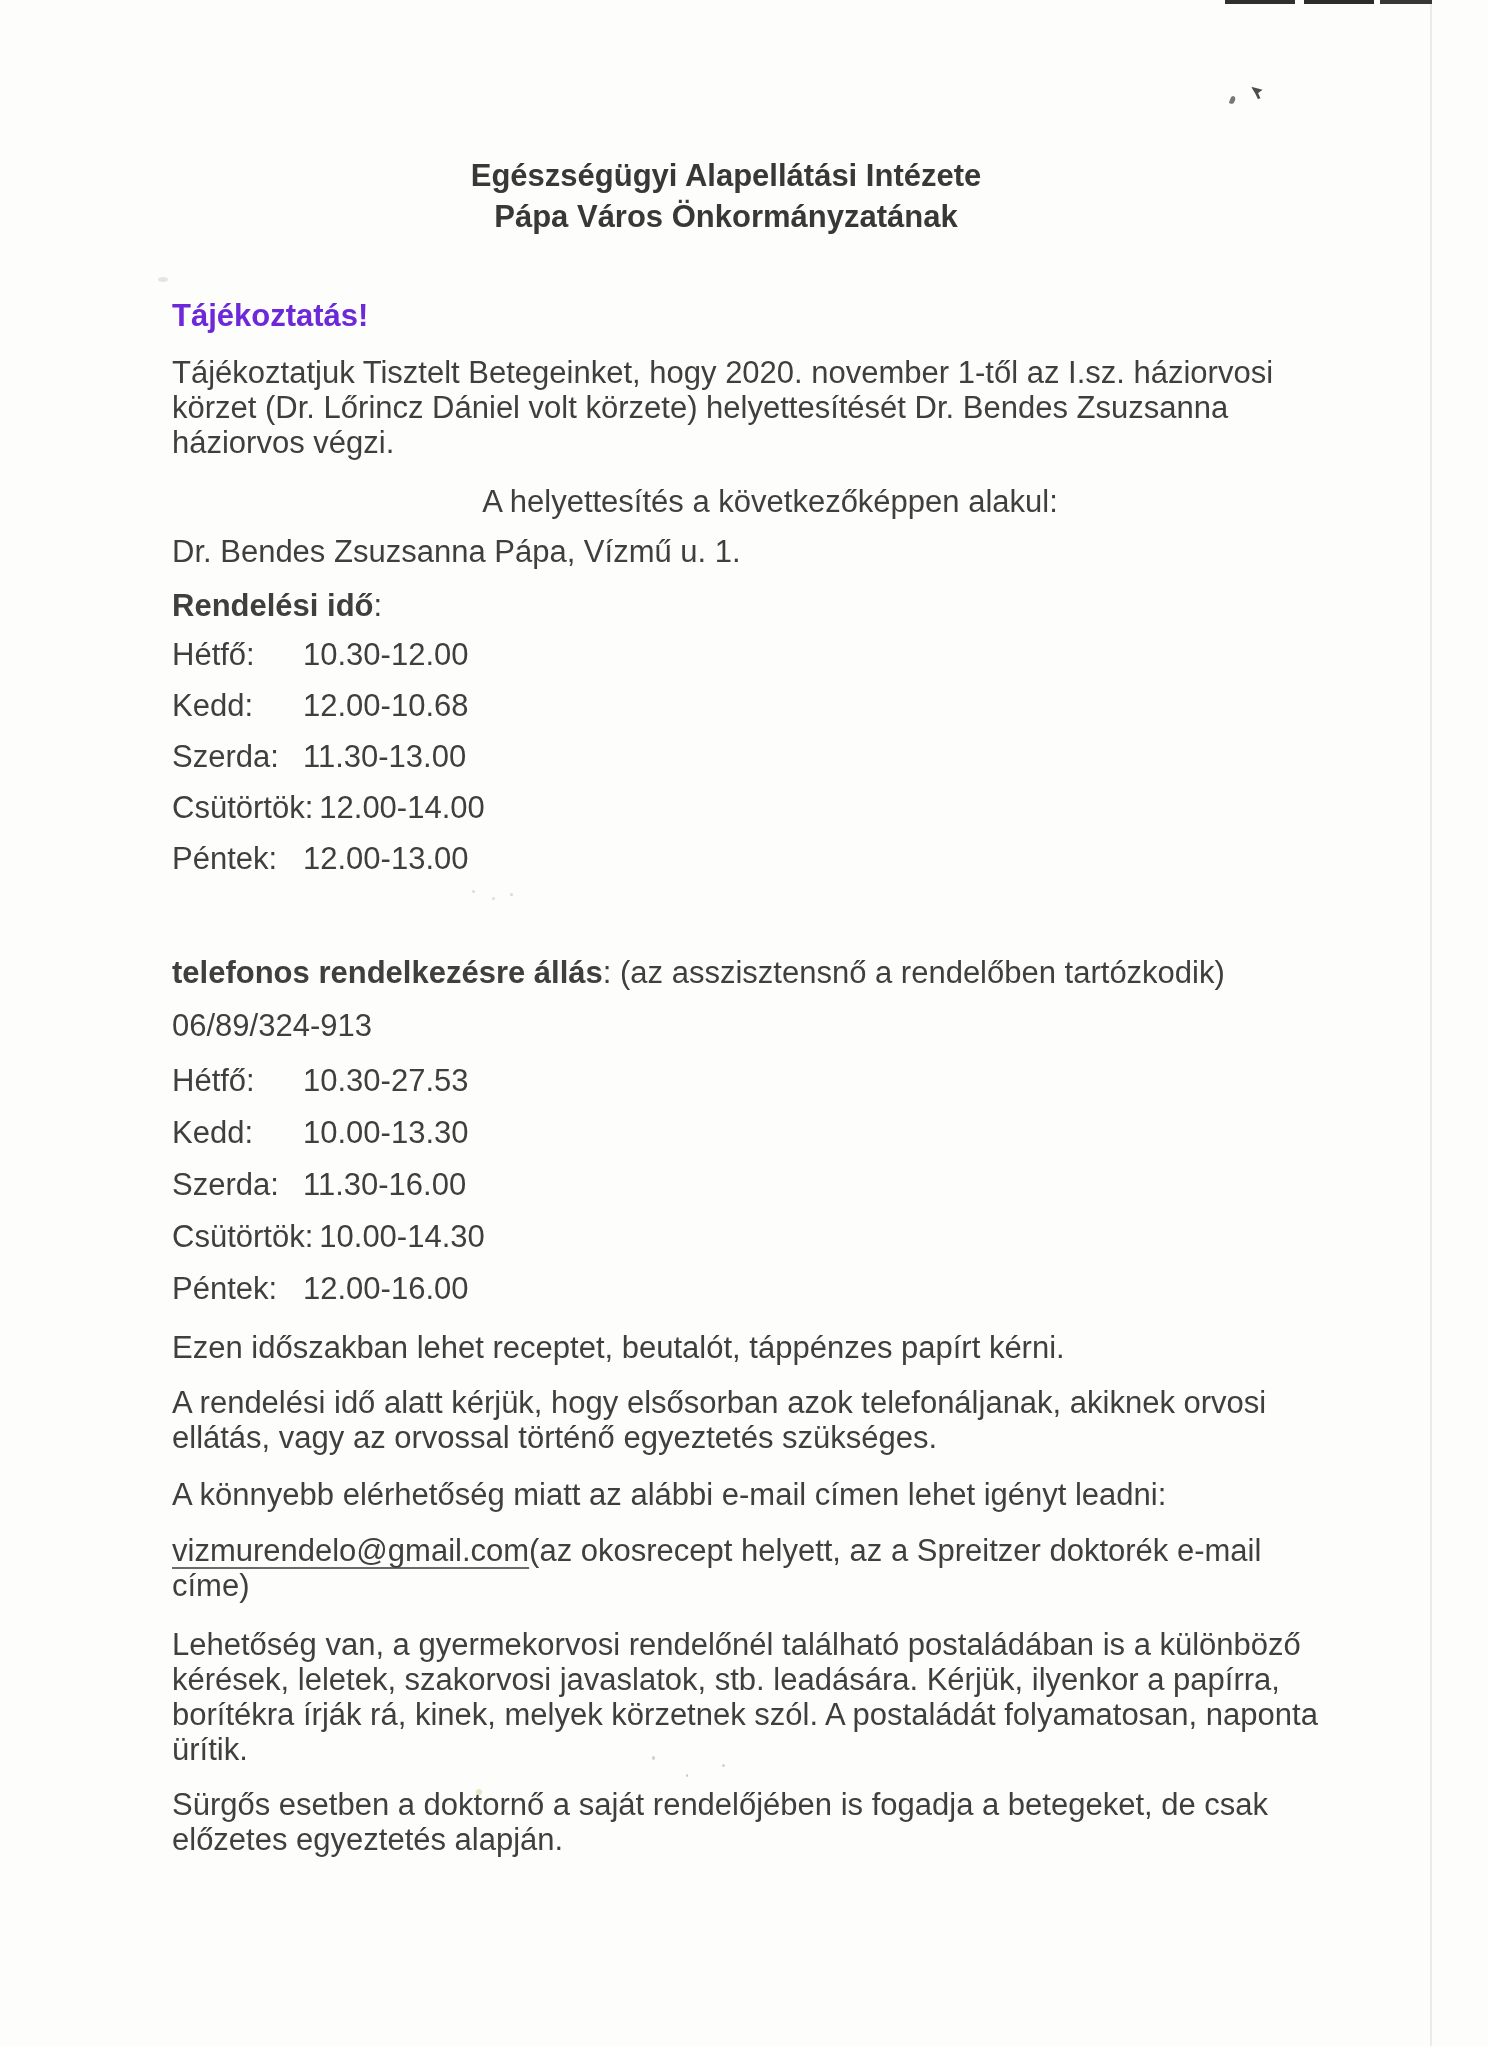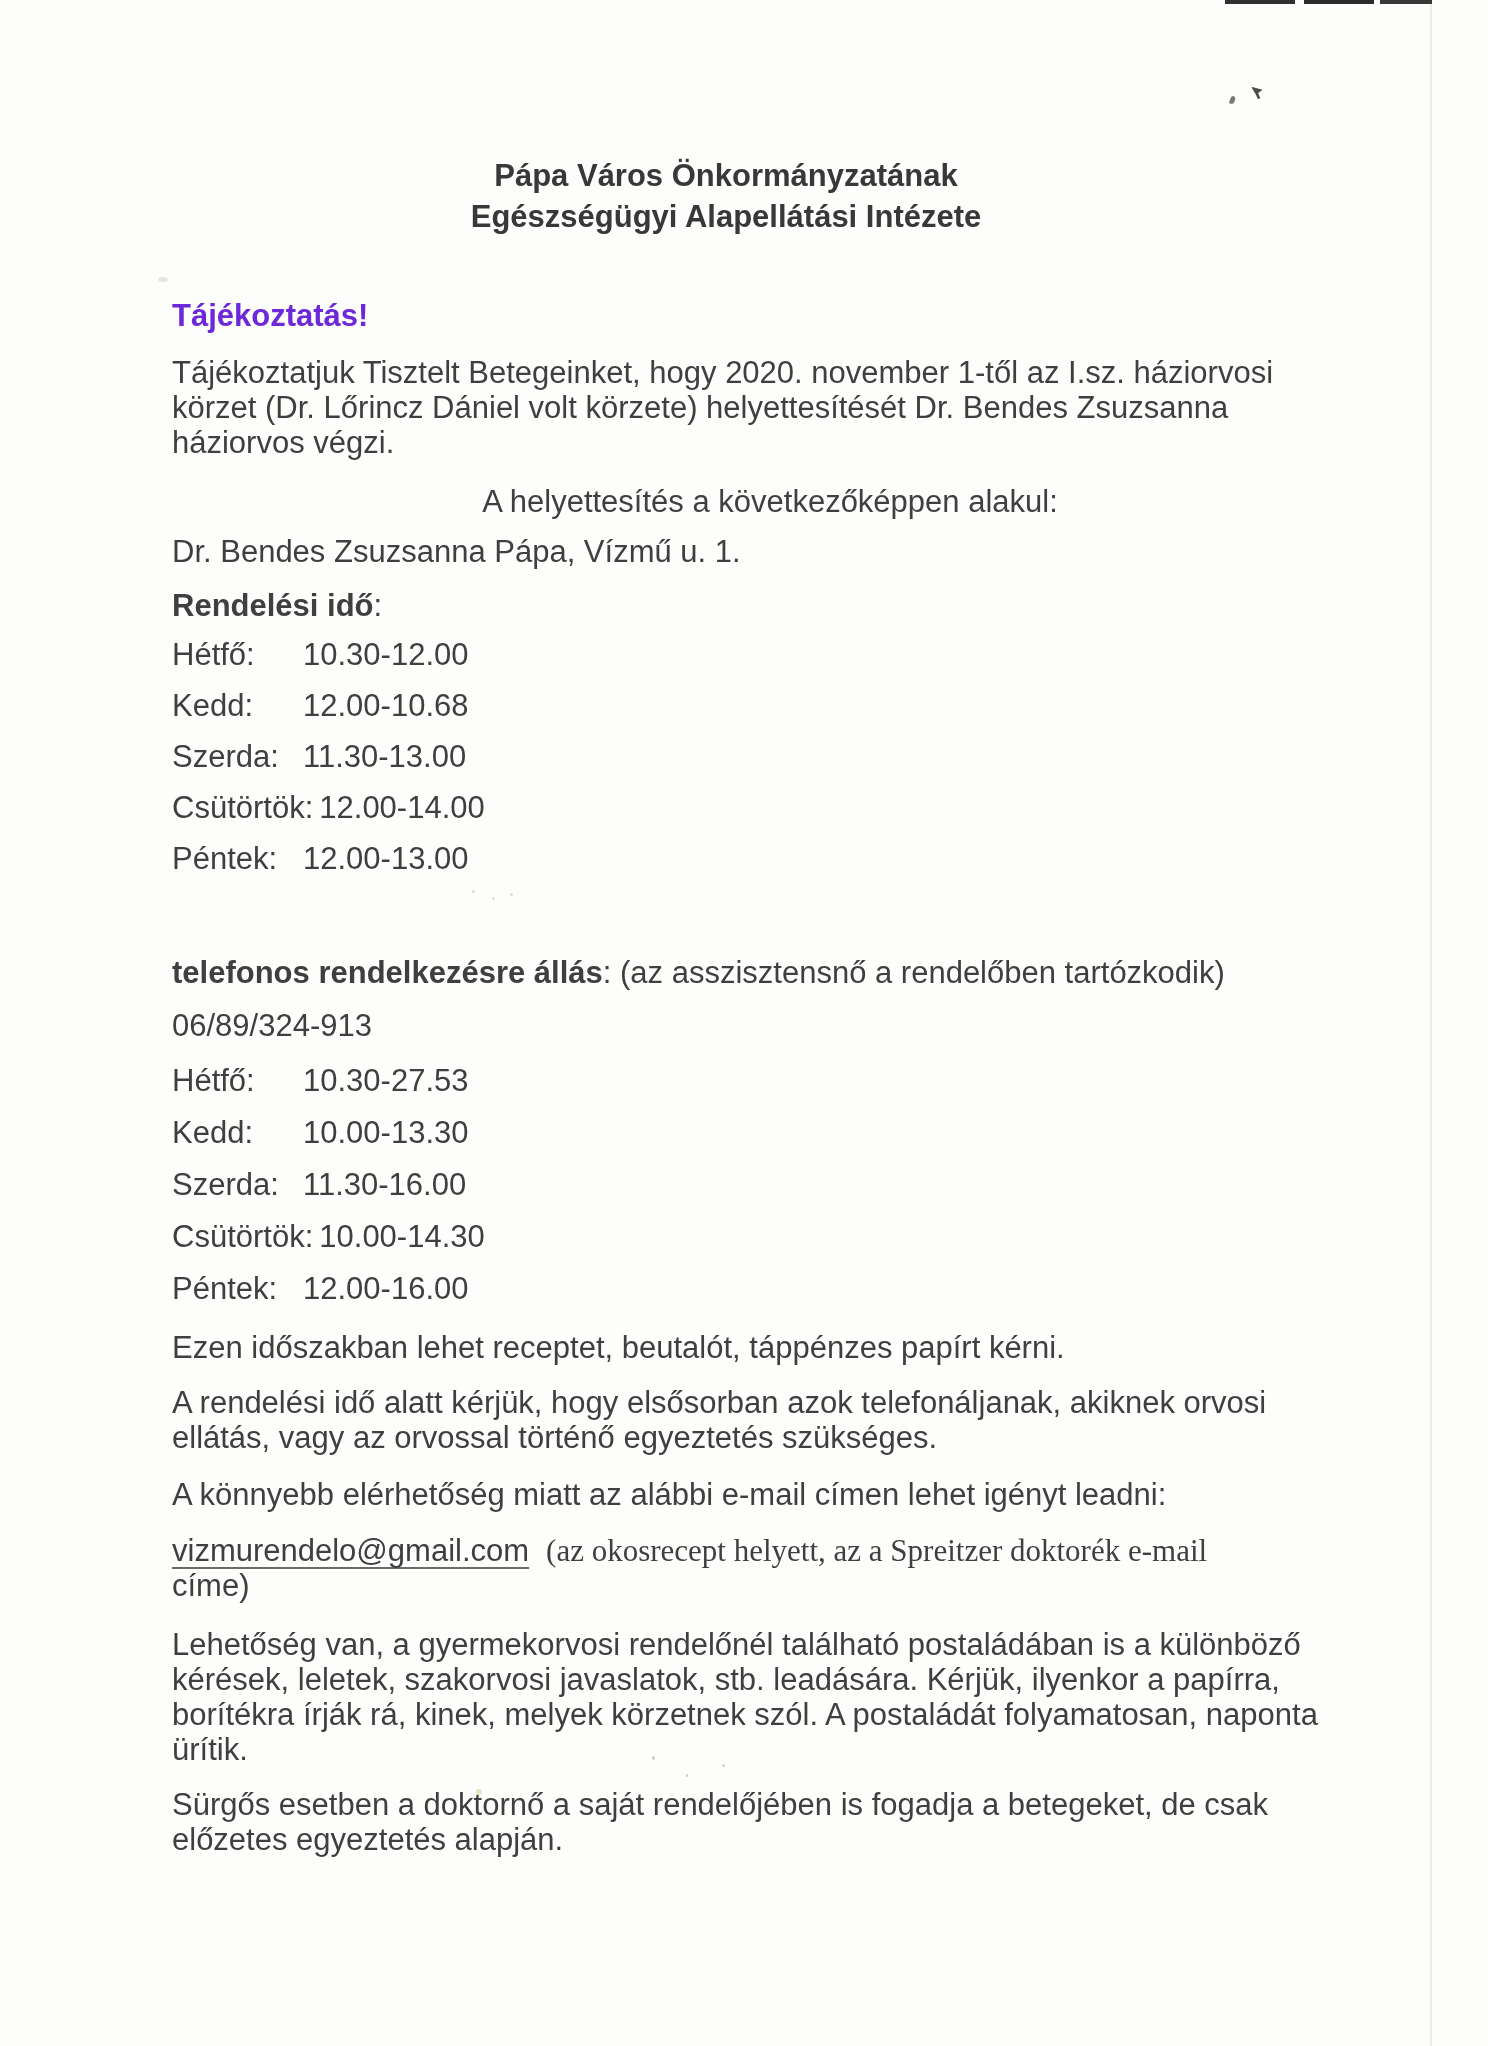--- a/index.html
+++ b/index.html
@@ -69,21 +69,21 @@
   .ezen{margin-top:24px;}
   .priority{margin-top:20px;}
   .konnyebb{margin-top:22px;}
   .email-para{margin-top:21px;}
   .email-address{
     text-decoration:underline;
     text-decoration-thickness:2px;
     text-underline-offset:6px;
     text-decoration-color:#6a6a68;
   }
-  .email-note{margin-left:17px;font-family:Liberation Serif, serif;}
+  .email-note{}
   .mailbox{margin-top:24px;}
   .urgent{margin-top:20px;}
 
   
   .artifact{position:absolute;}
   .scan-edge-line{
     left:1430px;top:0;width:2px;height:2046px;
     background:#ecece7;
   }
   .scan-top-bar{
@@ -111,22 +111,22 @@
   .speck-yellow{left:476px;top:1789px;width:6px;height:6px;background:#eae5c4;border-radius:50%;}
 </style>
 </head>
 <body>
 
 <div class="page">
 
   <div class="content">
 
     <div class="doc-title">
+      <div class="title-line">Egészségügyi Alapellátási Intézete</div>
       <div class="title-line">Pápa Város Önkormányzatának</div>
-      <div class="title-line">Egészségügyi Alapellátási Intézete</div>
     </div>
 
     <div class="notice-heading">Tájékoztatás!</div>
 
     <div class="intro">
       <div class="line">Tájékoztatjuk Tisztelt Betegeinket, hogy 2020. november 1-től az I.sz. háziorvosi</div>
       <div class="line">körzet (Dr. Lőrincz Dániel volt körzete) helyettesítését Dr. Bendes Zsuzsanna</div>
       <div class="line">háziorvos végzi.</div>
     </div>
 

